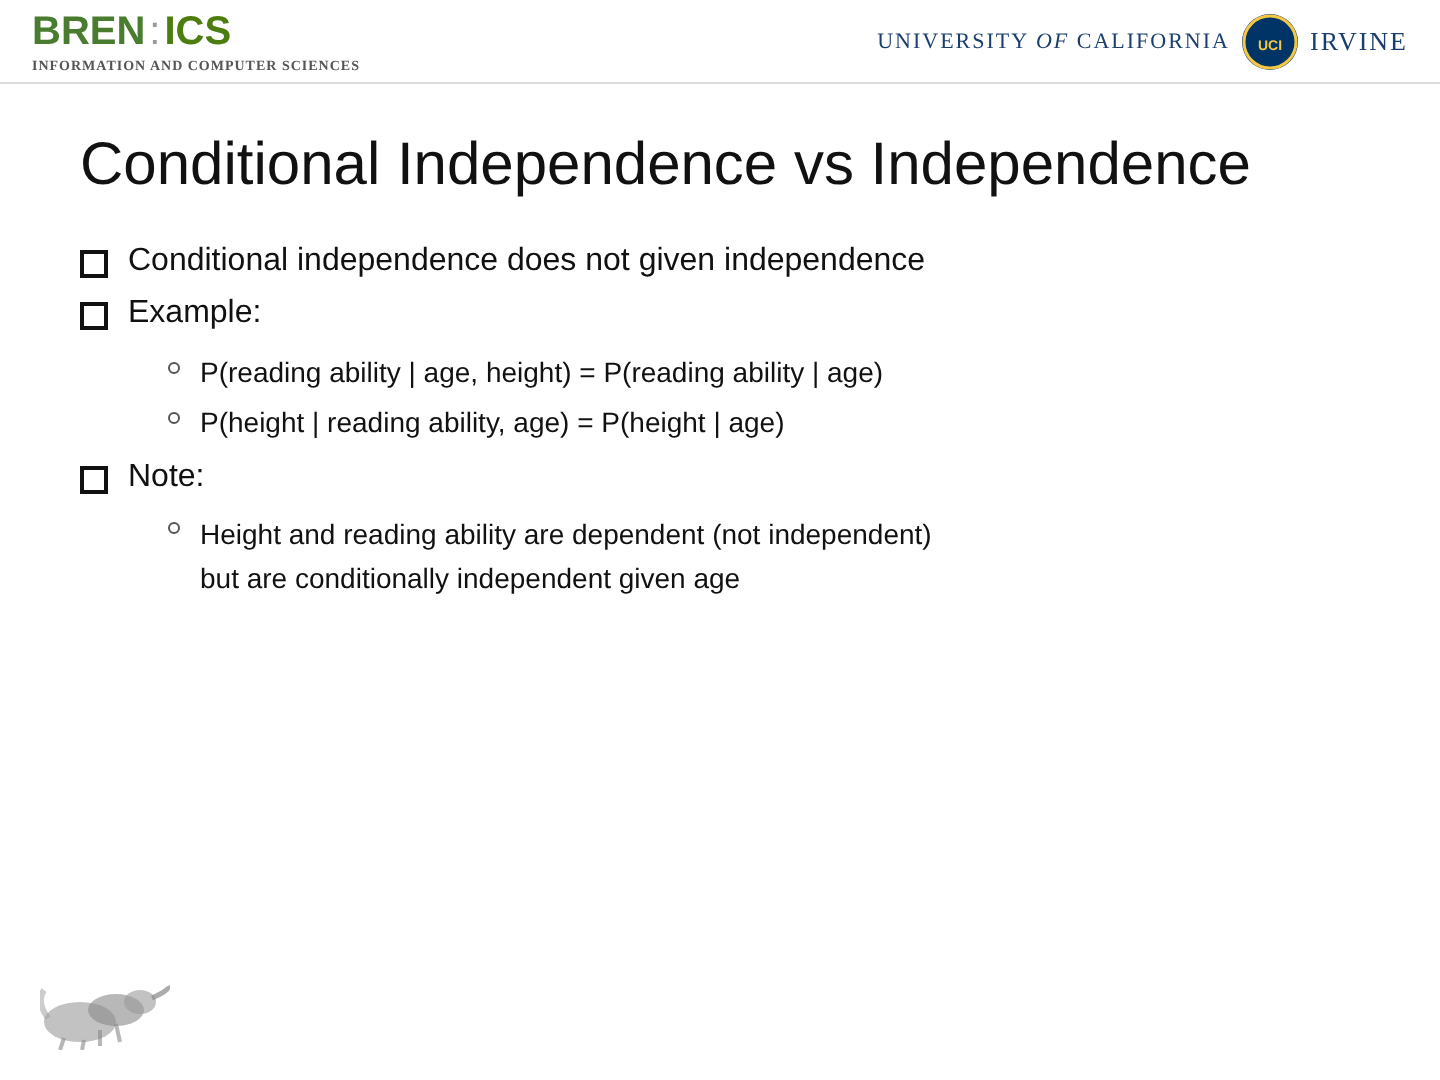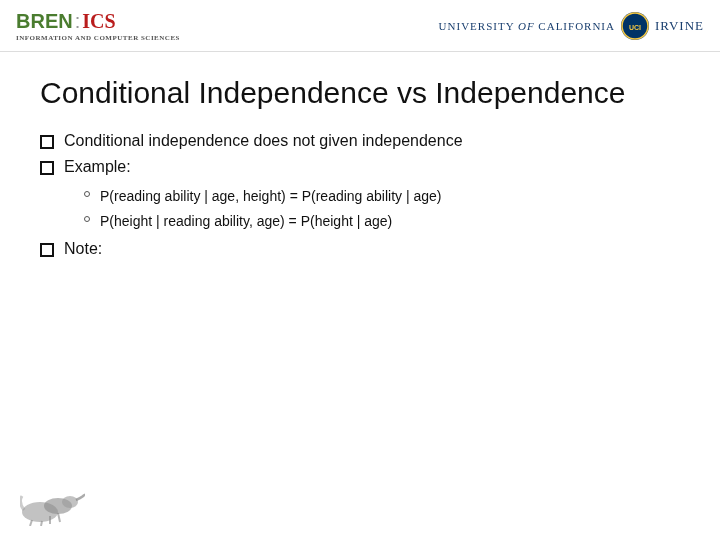--- a/index.html
+++ b/index.html
@@ -11,21 +11,21 @@
       font-family: 'Georgia', 'Times New Roman', serif;
       overflow: hidden;
     }
 
     .header {
       display: flex;
       justify-content: space-between;
       align-items: center;
       padding: 8px 16px;
       border-bottom: 1px solid #ddd;
-      height: 52px;
+      height: 42px;
       text-align: right;
     }
 
     .bren-logo {
       display: flex;
       align-items: center;
     }
 
     .logo-subtitle {
       font-size: 7px;
@@ -143,21 +143,21 @@
   </style>
 </head>
 <body>
 
 <div class="header">
   <div class="bren-logo">
     <div>
       <div style="display:flex; align-items:center; gap:2px;">
         <span style="font-size:20px; font-weight:900; color:#4a7c2f; font-family:Arial,sans-serif;">BREN</span>
         <span style="font-size:20px; color:#999; font-weight:300; font-family:Arial,sans-serif;">:</span>
-        <span style="font-size:20px; font-weight:900; color:#b91c1c; font-family:Liberation Serif, serif;">ICS</span>
+        <span style="font-size:20px; font-weight:900; color:#4d7c0f; font-family:Liberation Sans, sans-serif;">ICS</span>
       </div>
       <div class="logo-subtitle">INFORMATION AND COMPUTER SCIENCES</div>
     </div>
   </div>
 
   <div class="uci-logo">
     <div class="uci-text">
       <span>UNIVERSITY</span>
       <span class="of-text"> <span>of</span> </span>
       <span>CALIFORNIA</span>
@@ -196,20 +196,26 @@
       <div class="circle-bullet"></div>
       <span class="sub-item-text">P(height | reading ability, age) = P(height | age)</span>
     </div>
   </div>
 
   <div class="bullet-item" style="margin-top:8px;">
     <div class="bullet-square"></div>
     <span class="bullet-text">Note:</span>
   </div>
 
+  <div class="sub-items">
+    <div class="sub-item">
+      <div class="circle-bullet"></div>
+      <span class="sub-item-text" style="line-height:1.6;">Height and reading ability are dependent (not independent)<br>but are conditionally independent given age</span>
+    </div>
+  </div>
 
 </div>
 
 <div class="footer">
   <svg width="65" height="52" viewBox="0 0 65 52">
 
     <ellipse cx="20" cy="38" rx="18" ry="10" fill="#999" opacity="0.6"></ellipse>
     <ellipse cx="38" cy="32" rx="14" ry="8" fill="#888" opacity="0.6"></ellipse>
 
     <ellipse cx="50" cy="28" rx="8" ry="6" fill="#999" opacity="0.6"></ellipse>

